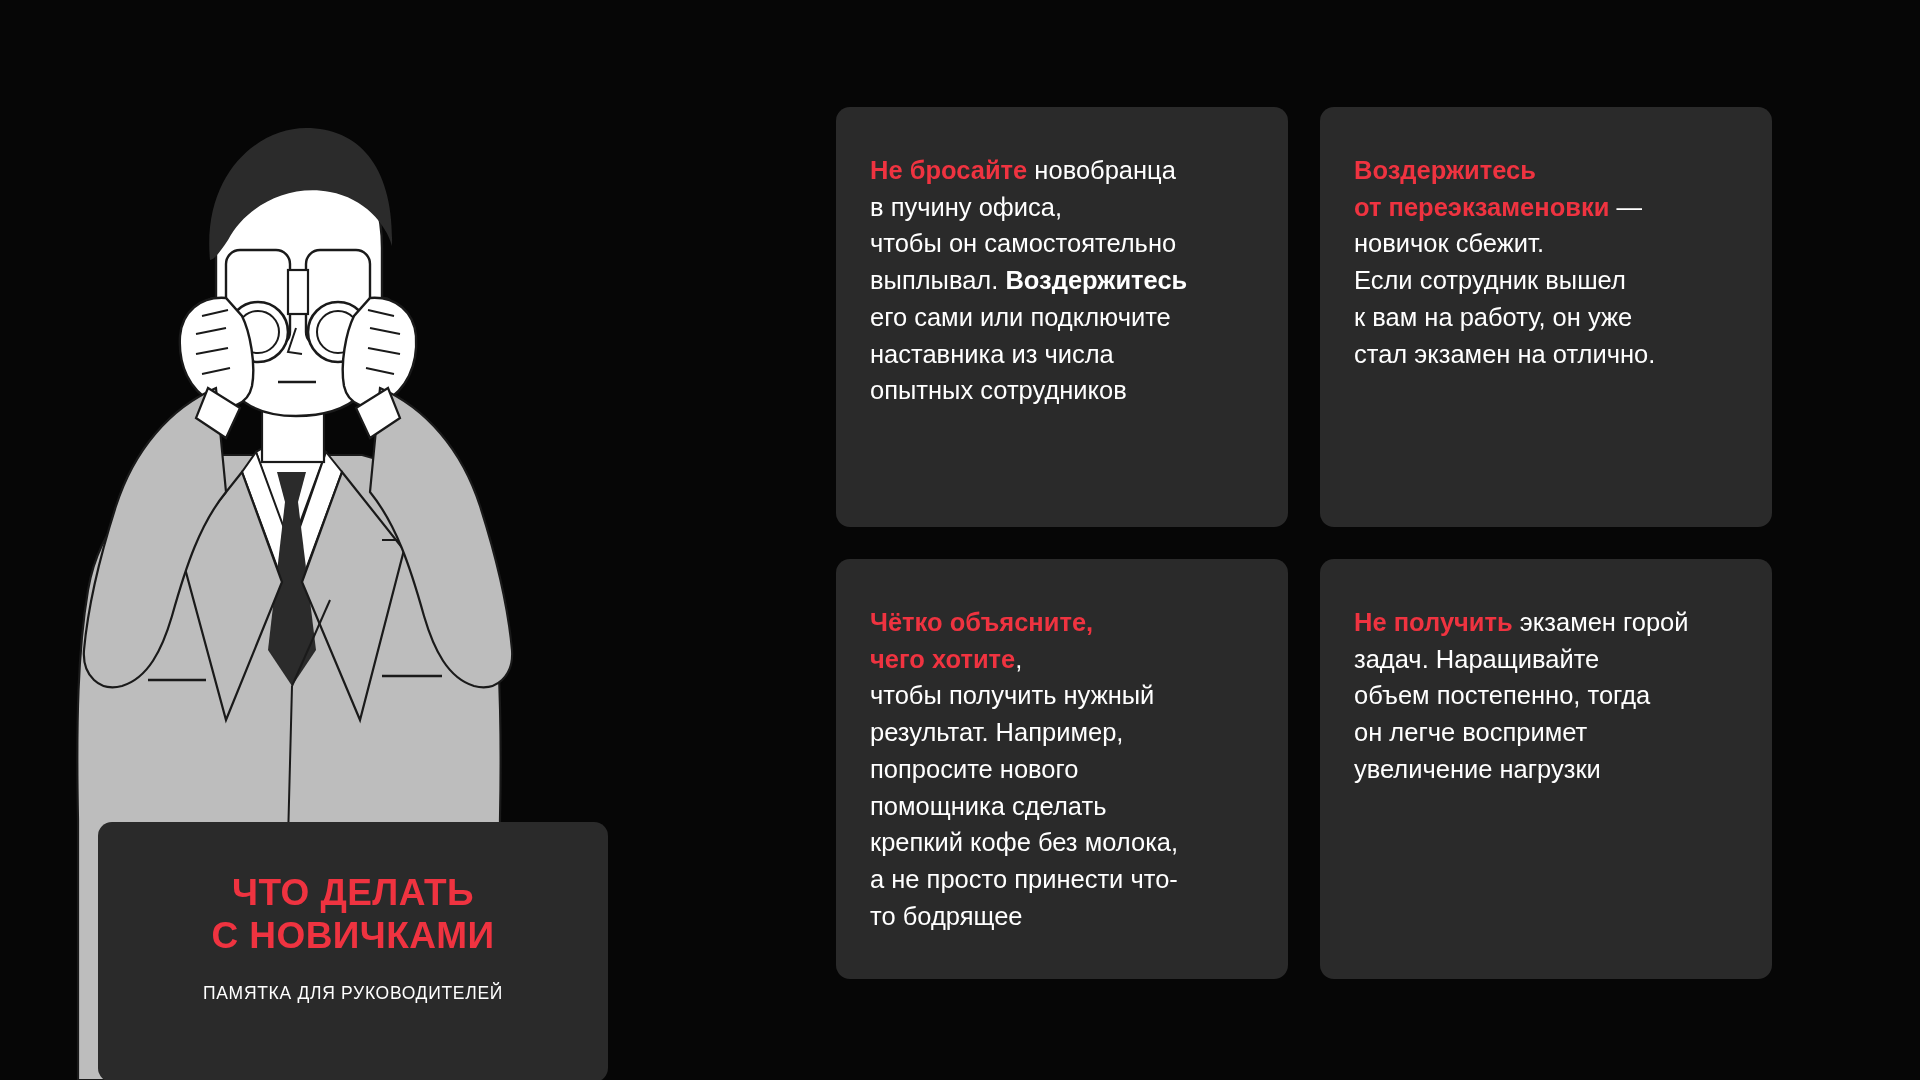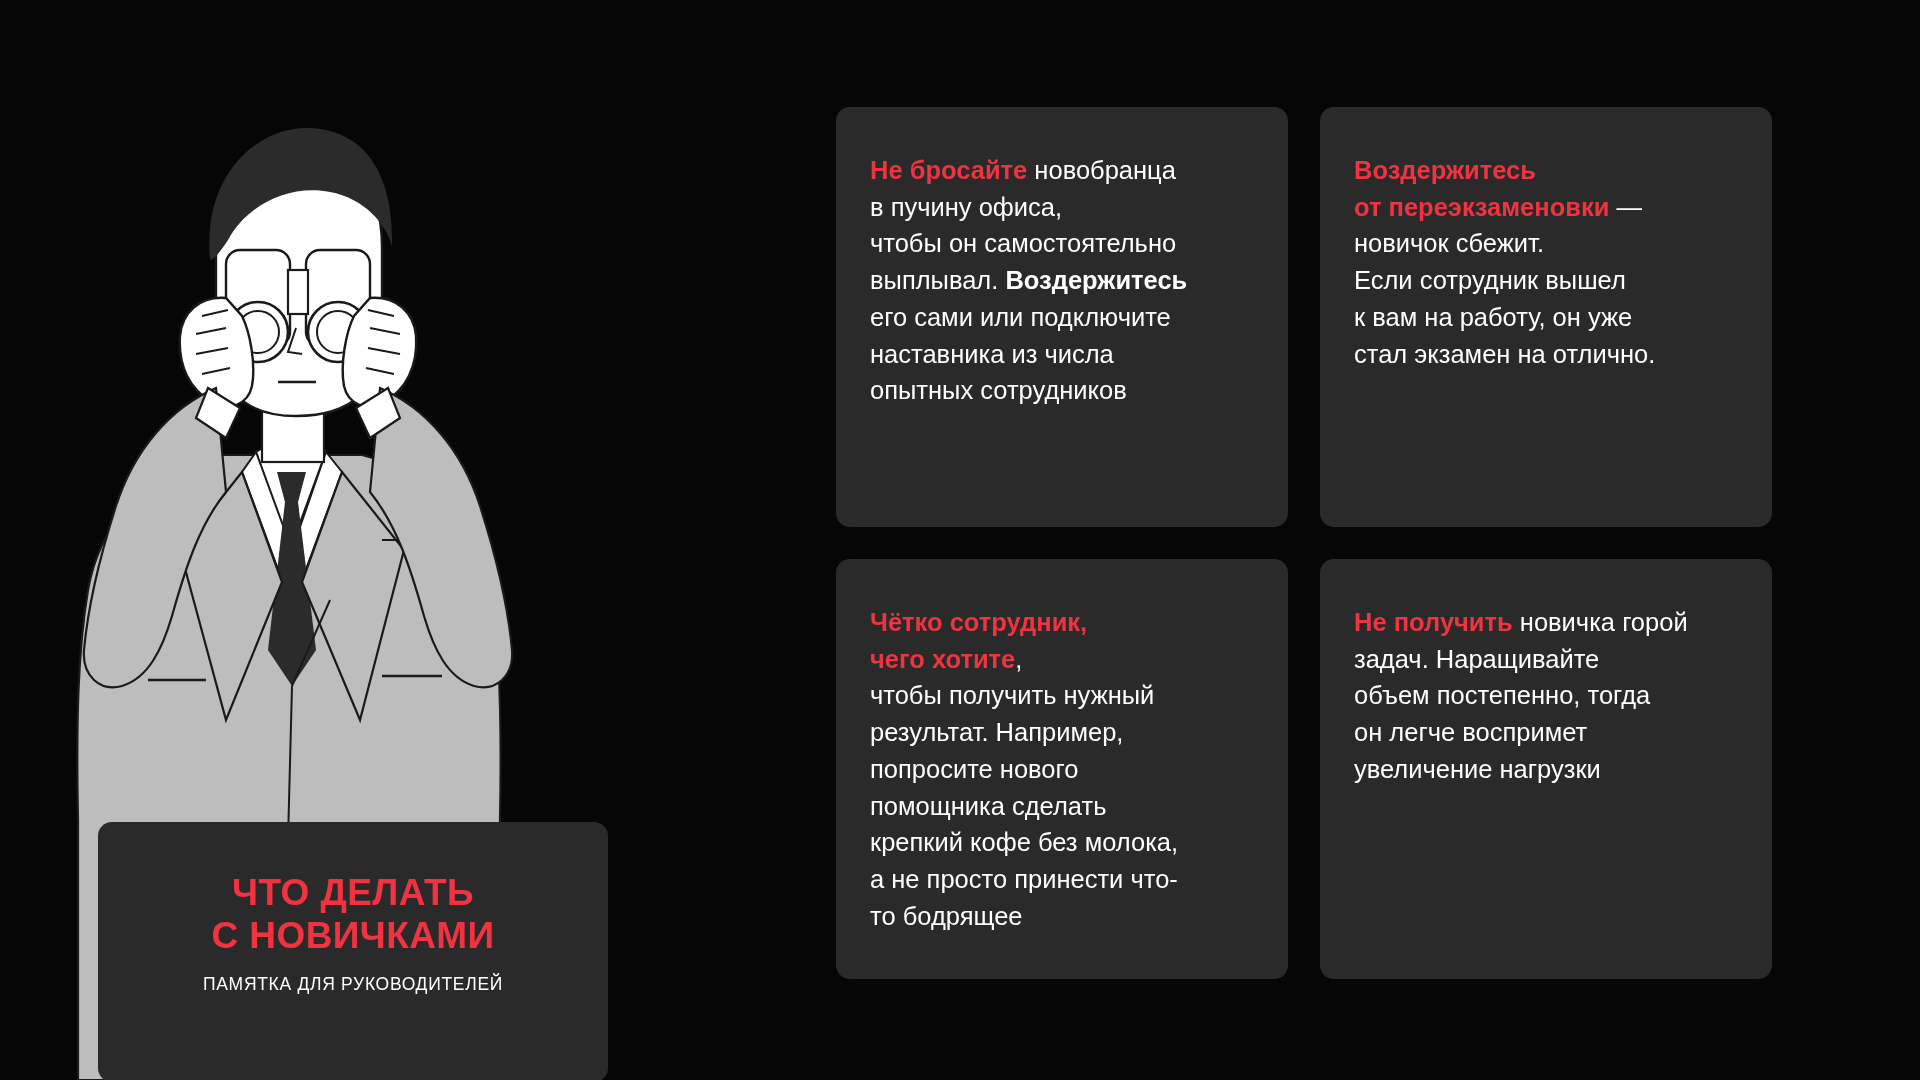--- a/index.html
+++ b/index.html
@@ -53,21 +53,21 @@
     font-weight: bold;
     letter-spacing: 0.4px;
     margin: 1px;
     white-space: pre-line;
   }
   .title-sub {
     color: #ffffff;
     font-size: 17.5px;
     letter-spacing: 0.7px;
     font-weight: normal;
-    margin-top: 16px;
+    margin-top: 25px;
   }
 
   
   .grid {
     position: absolute;
     left: 836px;
     top: 107px;
     width: 781px;
     display: grid;
     grid-template-columns: 452px 452px;
@@ -198,33 +198,33 @@
     <div class="card">
       <p class="card-text"><span class="hl">Воздержитесь
 от переэкзаменовки</span><span> —
 новичок сбежит.
 Если сотрудник вышел
 к вам на работу, он уже
 стал экзамен на отлично.</span><span class="bold"></span><span></span></p>
     </div>
 
     <div class="card">
-      <p class="card-text"><span class="hl">Чётко сотрудник,
+      <p class="card-text"><span class="hl">Чётко объясните,
 чего хотите</span><span>,
 чтобы получить нужный
 результат. Например,
 попросите нового
 помощника сделать
 крепкий кофе без молока,
 а не просто принести что-
 то бодрящее</span><span class="bold"></span><span></span></p>
     </div>
 
     <div class="card">
-      <p class="card-text"><span class="hl">Не получить</span><span> новичка горой
+      <p class="card-text"><span class="hl">Не получить</span><span> экзамен горой
 задач. Наращивайте
 объем постепенно, тогда
 он легче воспримет
 увеличение нагрузки</span><span class="bold"></span><span></span></p>
     </div>
 
   </div>
 </div>
 
 </body></html>

